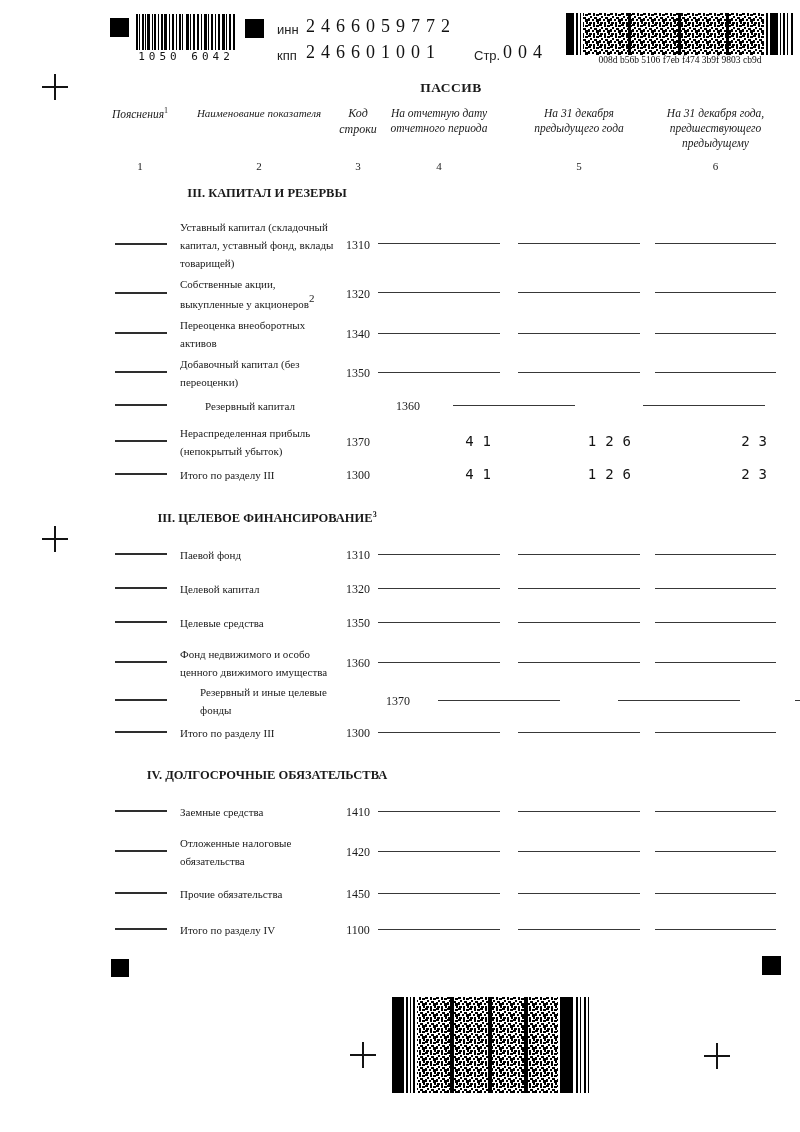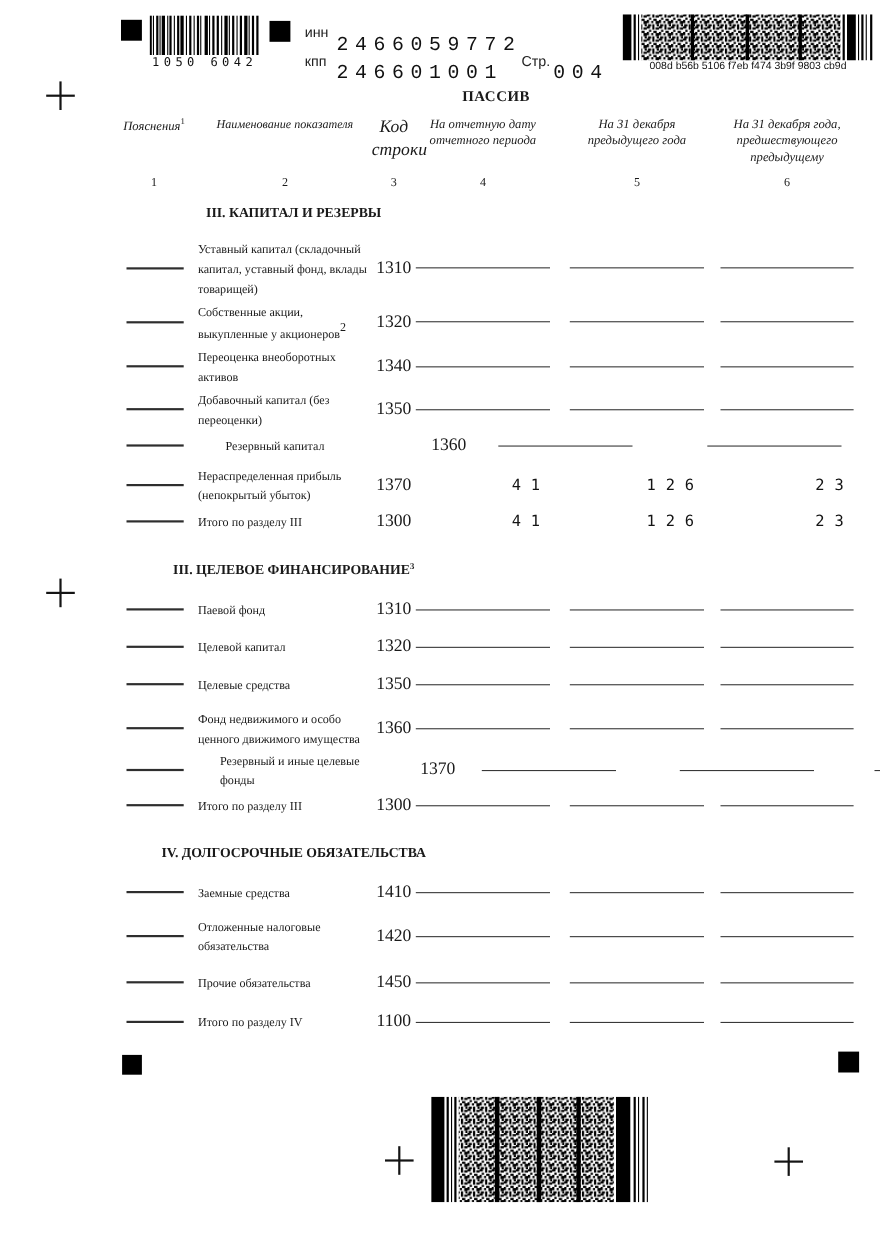--- a/index.html
+++ b/index.html
@@ -9,24 +9,24 @@
   
   .sq{position:absolute;background:#000;}
   .plus{position:absolute;width:28px;height:28px;}
   .plus::before{content:"";position:absolute;left:1px;right:1px;top:13px;height:2px;background:#141414;}
   .plus::after{content:"";position:absolute;top:1px;bottom:1px;left:13px;width:2px;background:#141414;}
 
   
   .bc1-digits{position:absolute;left:134px;top:50px;width:104px;text-align:center;
       font-family:"DejaVu Sans Mono",monospace;font-size:11px;letter-spacing:4px;color:#111;white-space:nowrap;}
   .mrz-label{position:absolute;font-family:"Liberation Sans",sans-serif;font-size:13px;color:#222;}
-  .mrz-digits{position:absolute;font-family:Liberation Mono, monospace;font-size:18px;
-      letter-spacing:6px;color:#111;white-space:nowrap;margin-top:15px;}
+  .mrz-digits{position:absolute;font-family:Liberation Serif, serif;font-size:18px;
+      letter-spacing:6px;color:#111;white-space:nowrap;}
   .hex-caption{position:absolute;left:564px;top:55px;width:232px;text-align:center;
-      font-family:Liberation Sans, sans-serif;font-size:9.5px;color:#111;white-space:nowrap;}
+      font-family:Liberation Serif, serif;font-size:9.5px;color:#111;white-space:nowrap;}
 
   
   #form{position:absolute;left:100px;top:80px;width:676px;}
   .title{width:676px;text-align:center;padding-left:26px;box-sizing:border-box;
       font-weight:bold;font-size:13.5px;letter-spacing:.5px;}
   .grid{display:flex;align-items:center;}
   .c{box-sizing:border-box;}
   .c1{width:80px;flex:none;}
   .c2{width:158px;flex:none;}
   .c3{width:40px;flex:none;text-align:center;}
@@ -46,21 +46,21 @@
   .row{margin-bottom:3px;}
   .loose .row{margin-bottom:10px;}
   .r1{min-height:24px;}
   .r2{min-height:32px;}
   .r3{min-height:46px;}
   .row.extra{margin-top:12px;}
 
   .dash{width:52px;margin-left:15px;border-top:2px solid #2e2e2e;}
   .c2 span{font-size:11px;line-height:1.2;display:inline;}
   .ssup{font-size:8px;vertical-align:super;}
-  .c3 span{font-size:16px;}
+  .c3 span{font-size:12px;}
   .vline{width:100%;border-top:1.3px solid #383838;}
   .val{width:100%;text-align:right;font-family:"DejaVu Sans Mono",monospace;
        font-size:14px;letter-spacing:9px;margin-right:-9px;color:#141414;white-space:nowrap;}
 </style>
 </head>
 <body>
 
 <div id="page">
 
   <div class="sq" style="left:110px;top:18px;width:19px;height:19px;"></div>

